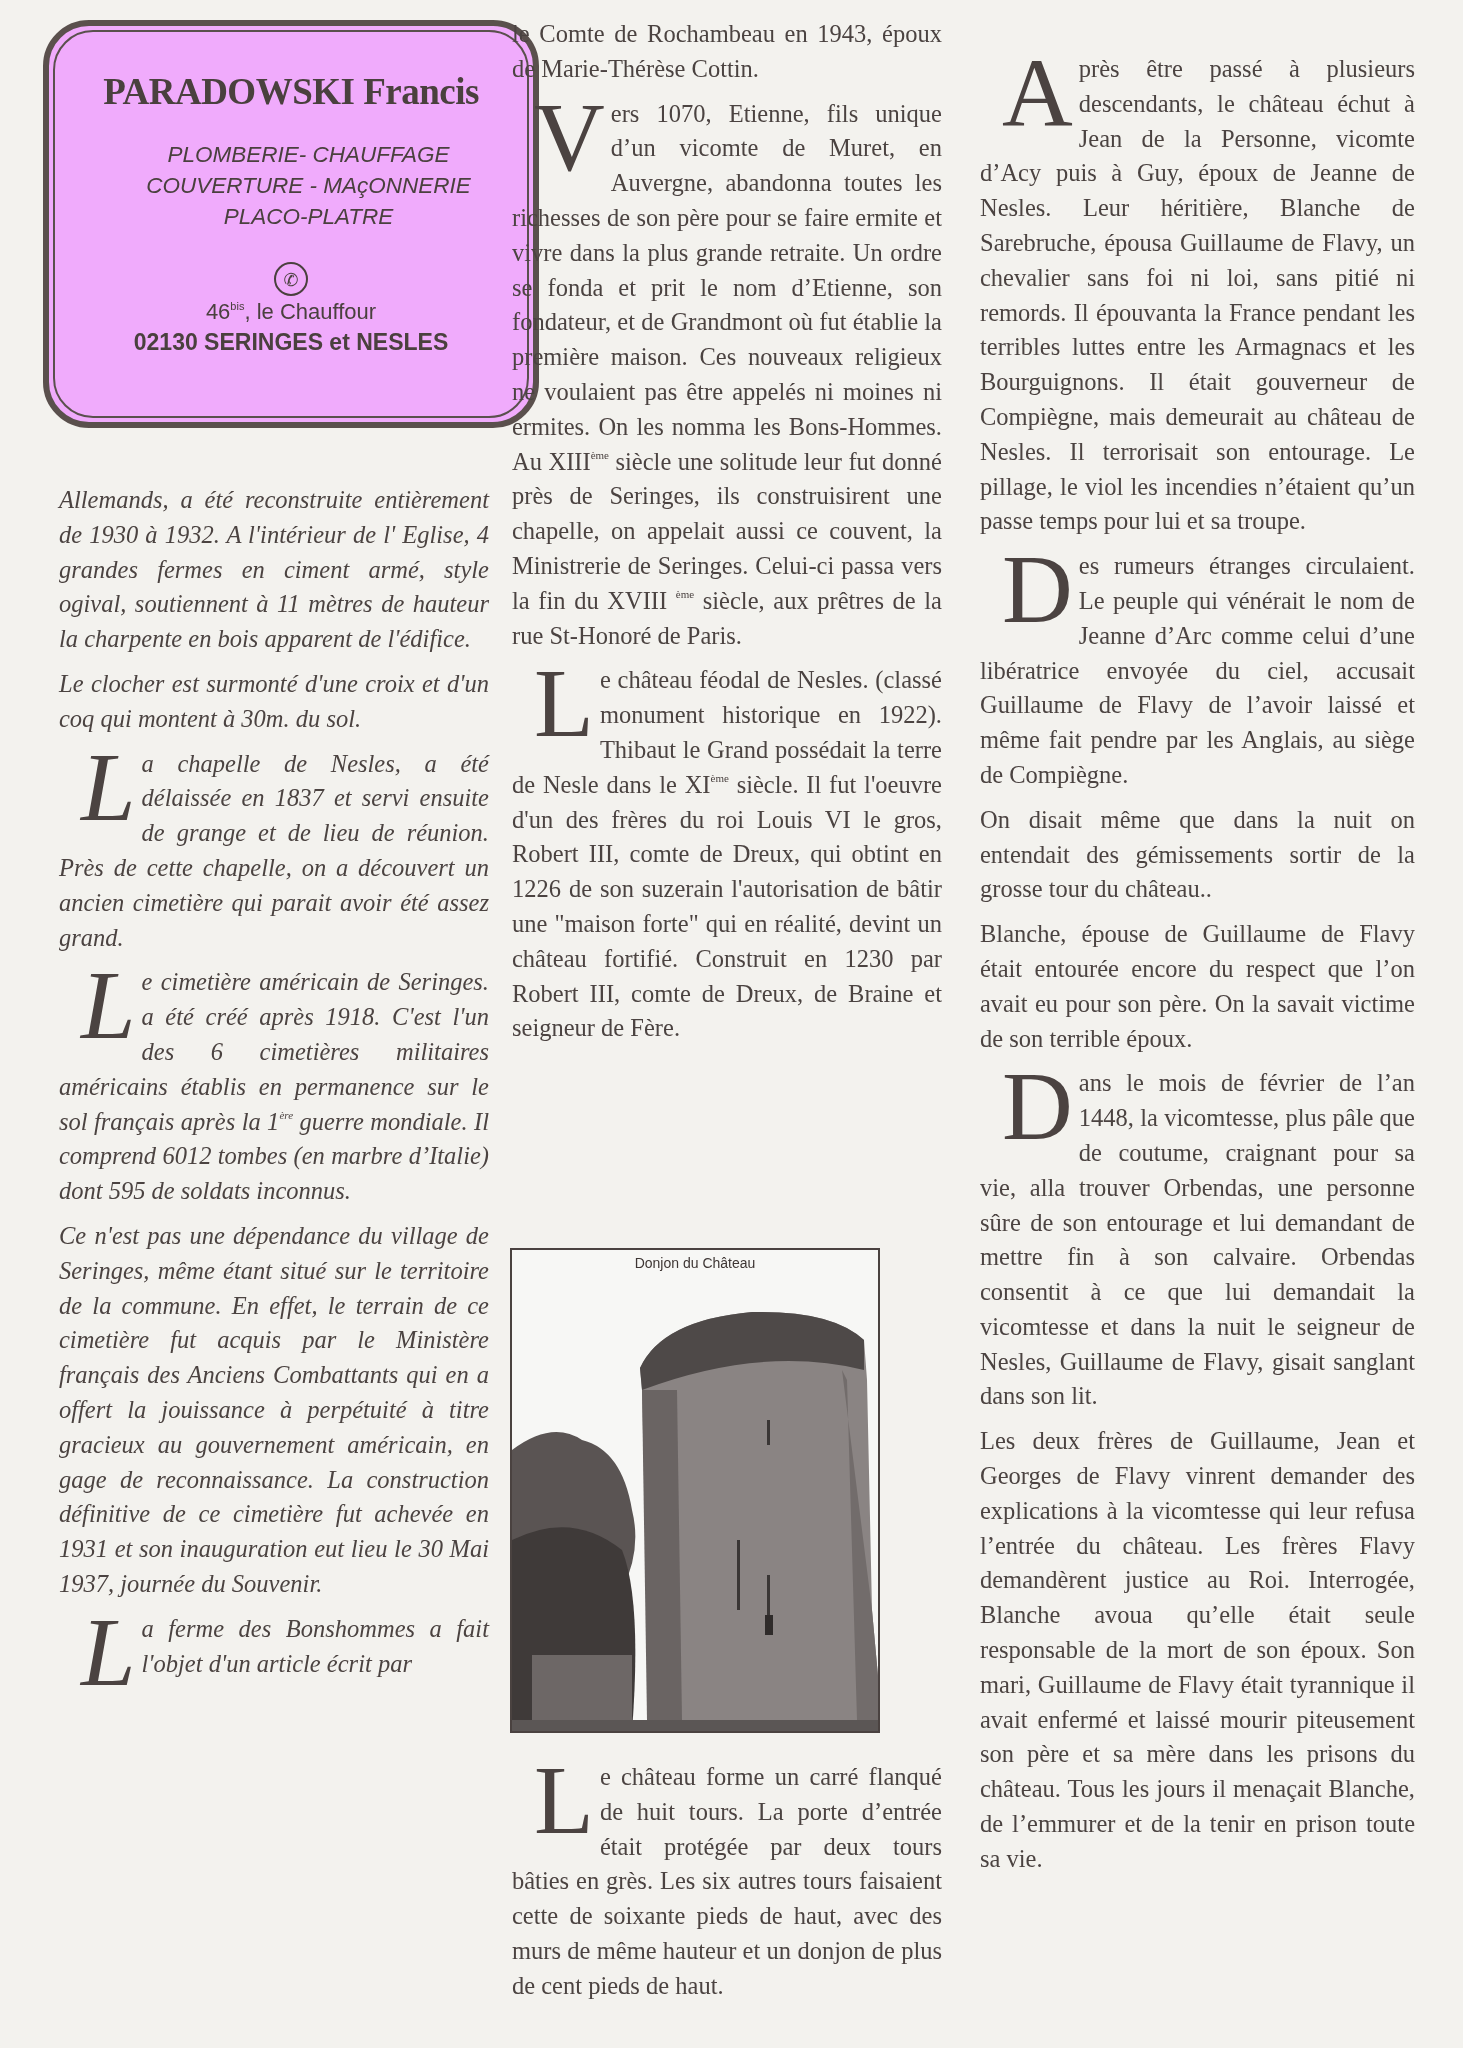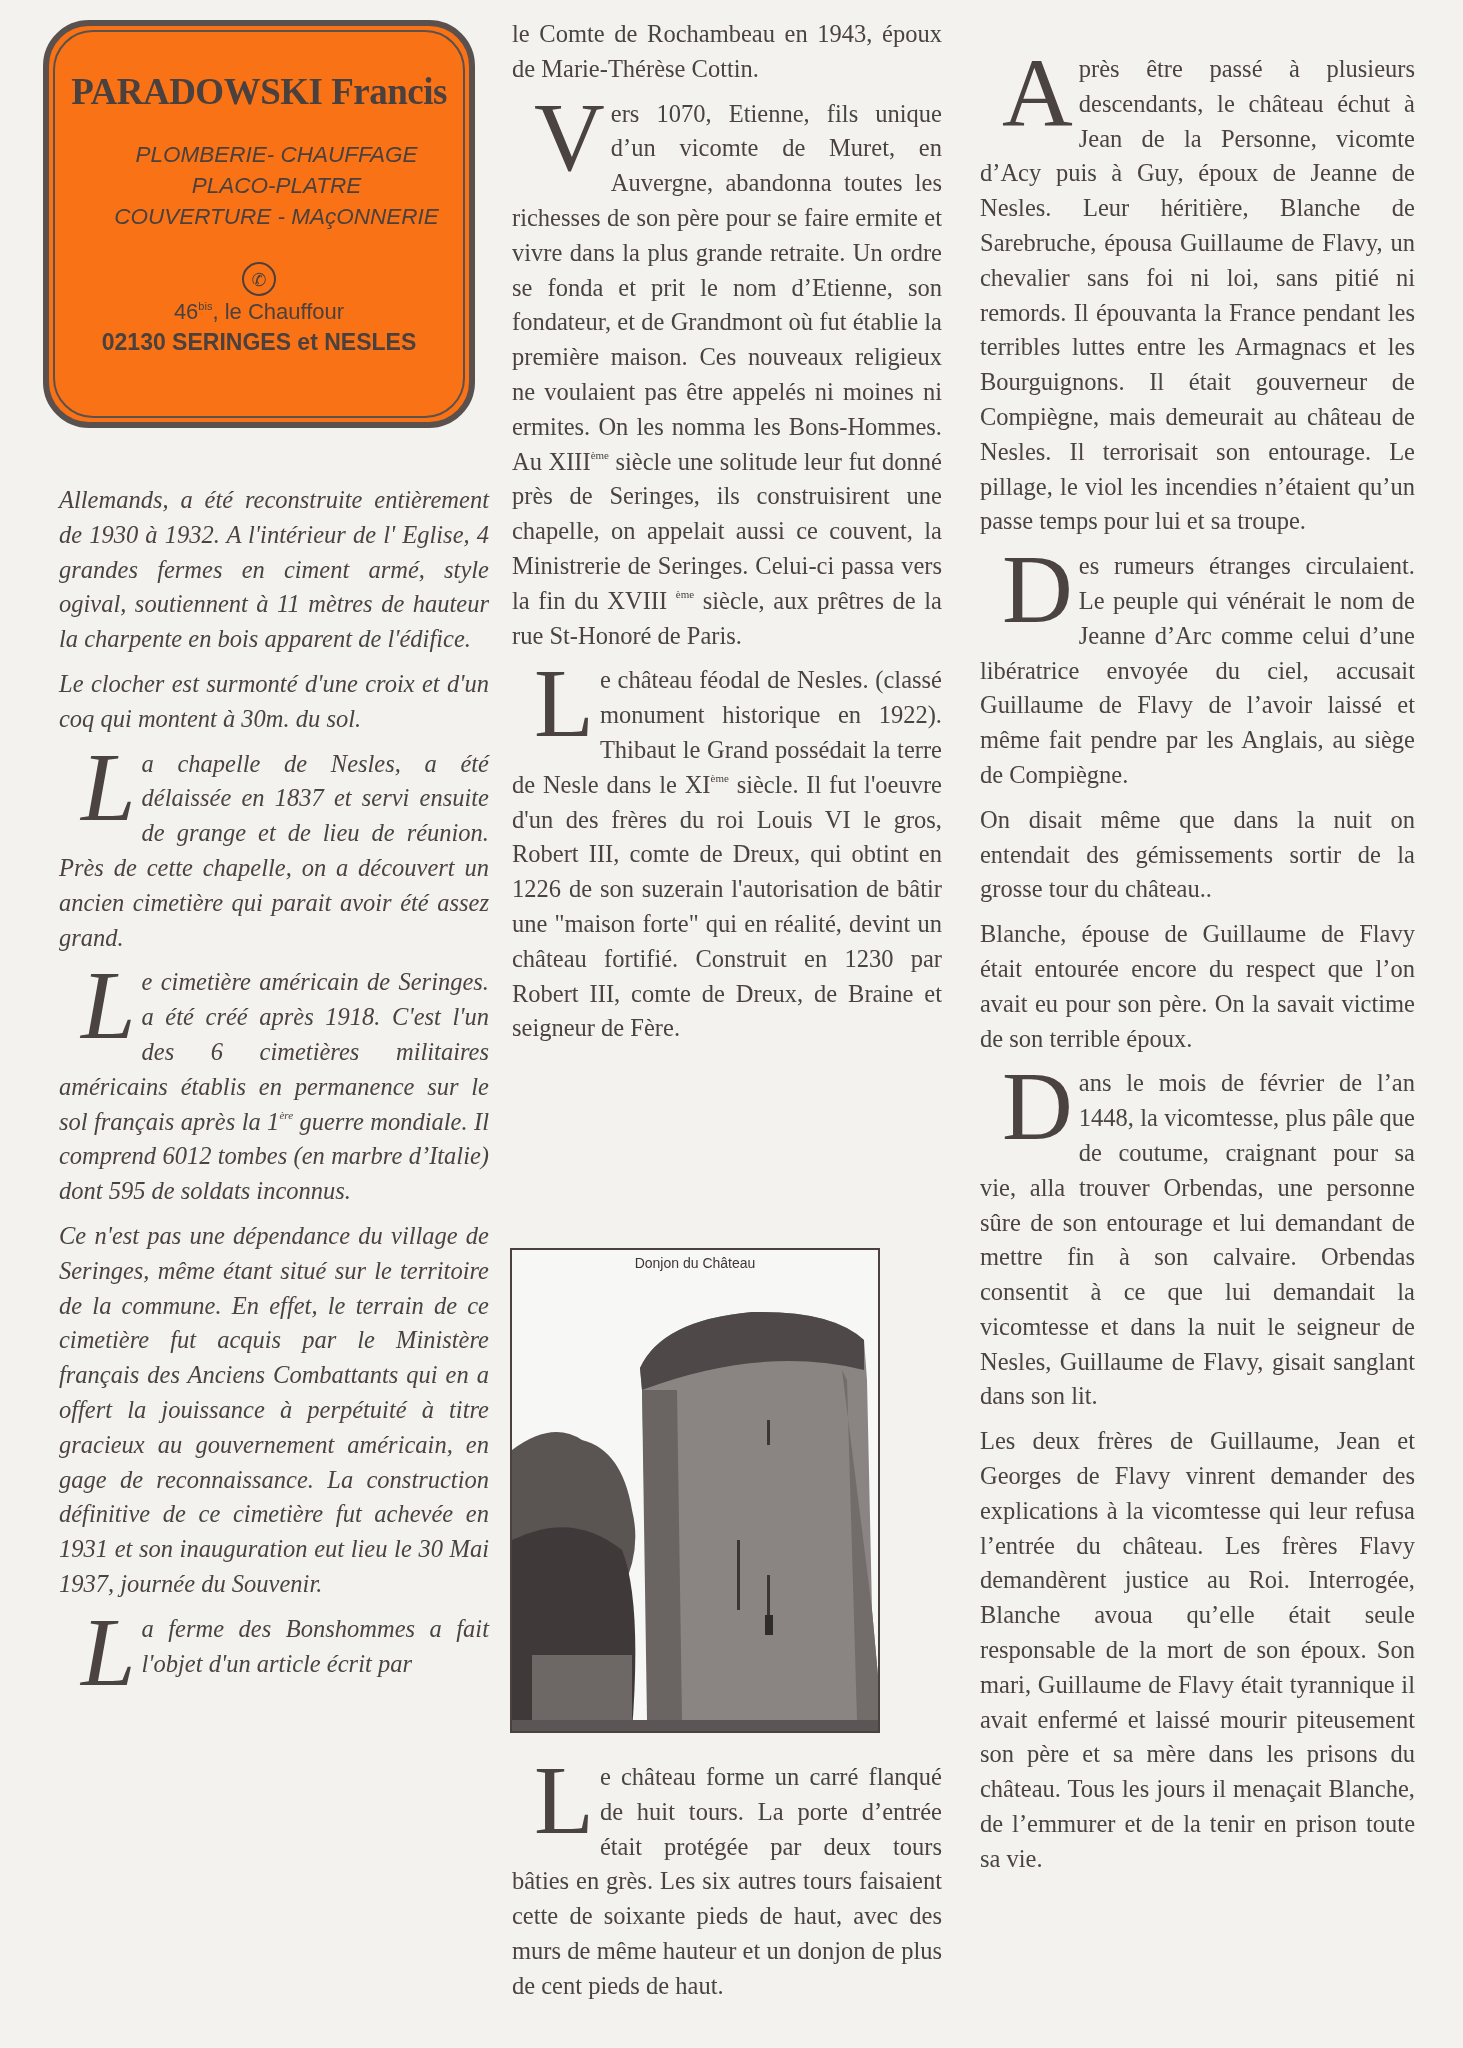--- a/index.html
+++ b/index.html
@@ -27,25 +27,25 @@
     font-size: 98px; line-height: 68px;
     margin: 6px 6px -4px 0;
     padding-left: 22px;
     color: #4b4341;
   }
   sup { font-size: 11px; line-height: 0; vertical-align: 11px; }
 
   
   .ad {
     position: absolute; left: 43px; top: 20px;
-    width: 432px; height: 408px;
+    width: 496px; height: 408px;
     border: 6px solid #5a504d;
     border-radius: 46px;
     box-sizing: border-box;
-    background: #f97316;
+    background: #f0abfc;
     padding-left: 32px;
   }
   .ad-inner {
     position: absolute; inset: 4px;
     border: 2px solid #5a504d;
     border-radius: 40px;
     text-align: center;
   }
   .ad-name {
     margin-top: 38px;
@@ -101,22 +101,22 @@
 </head>
 <body>
 
 <div class="page">
 
   <div class="ad">
     <div class="ad-inner">
       <div class="ad-name">PARADOWSKI Francis</div>
       <div class="ad-services">
         <div>PLOMBERIE- CHAUFFAGE</div>
+        <div>COUVERTURE - MAçONNERIE</div>
         <div>PLACO-PLATRE</div>
-        <div>COUVERTURE - MAçONNERIE</div>
       </div>
       <div class="ad-phone">
         <span class="phone-icon">✆</span>
       </div>
       <div class="ad-address">
         <div><span>46</span><sup>bis</sup><span>, le Chauffour</span></div>
         <div class="ad-city">02130 SERINGES et NESLES</div>
       </div>
     </div>
   </div>

